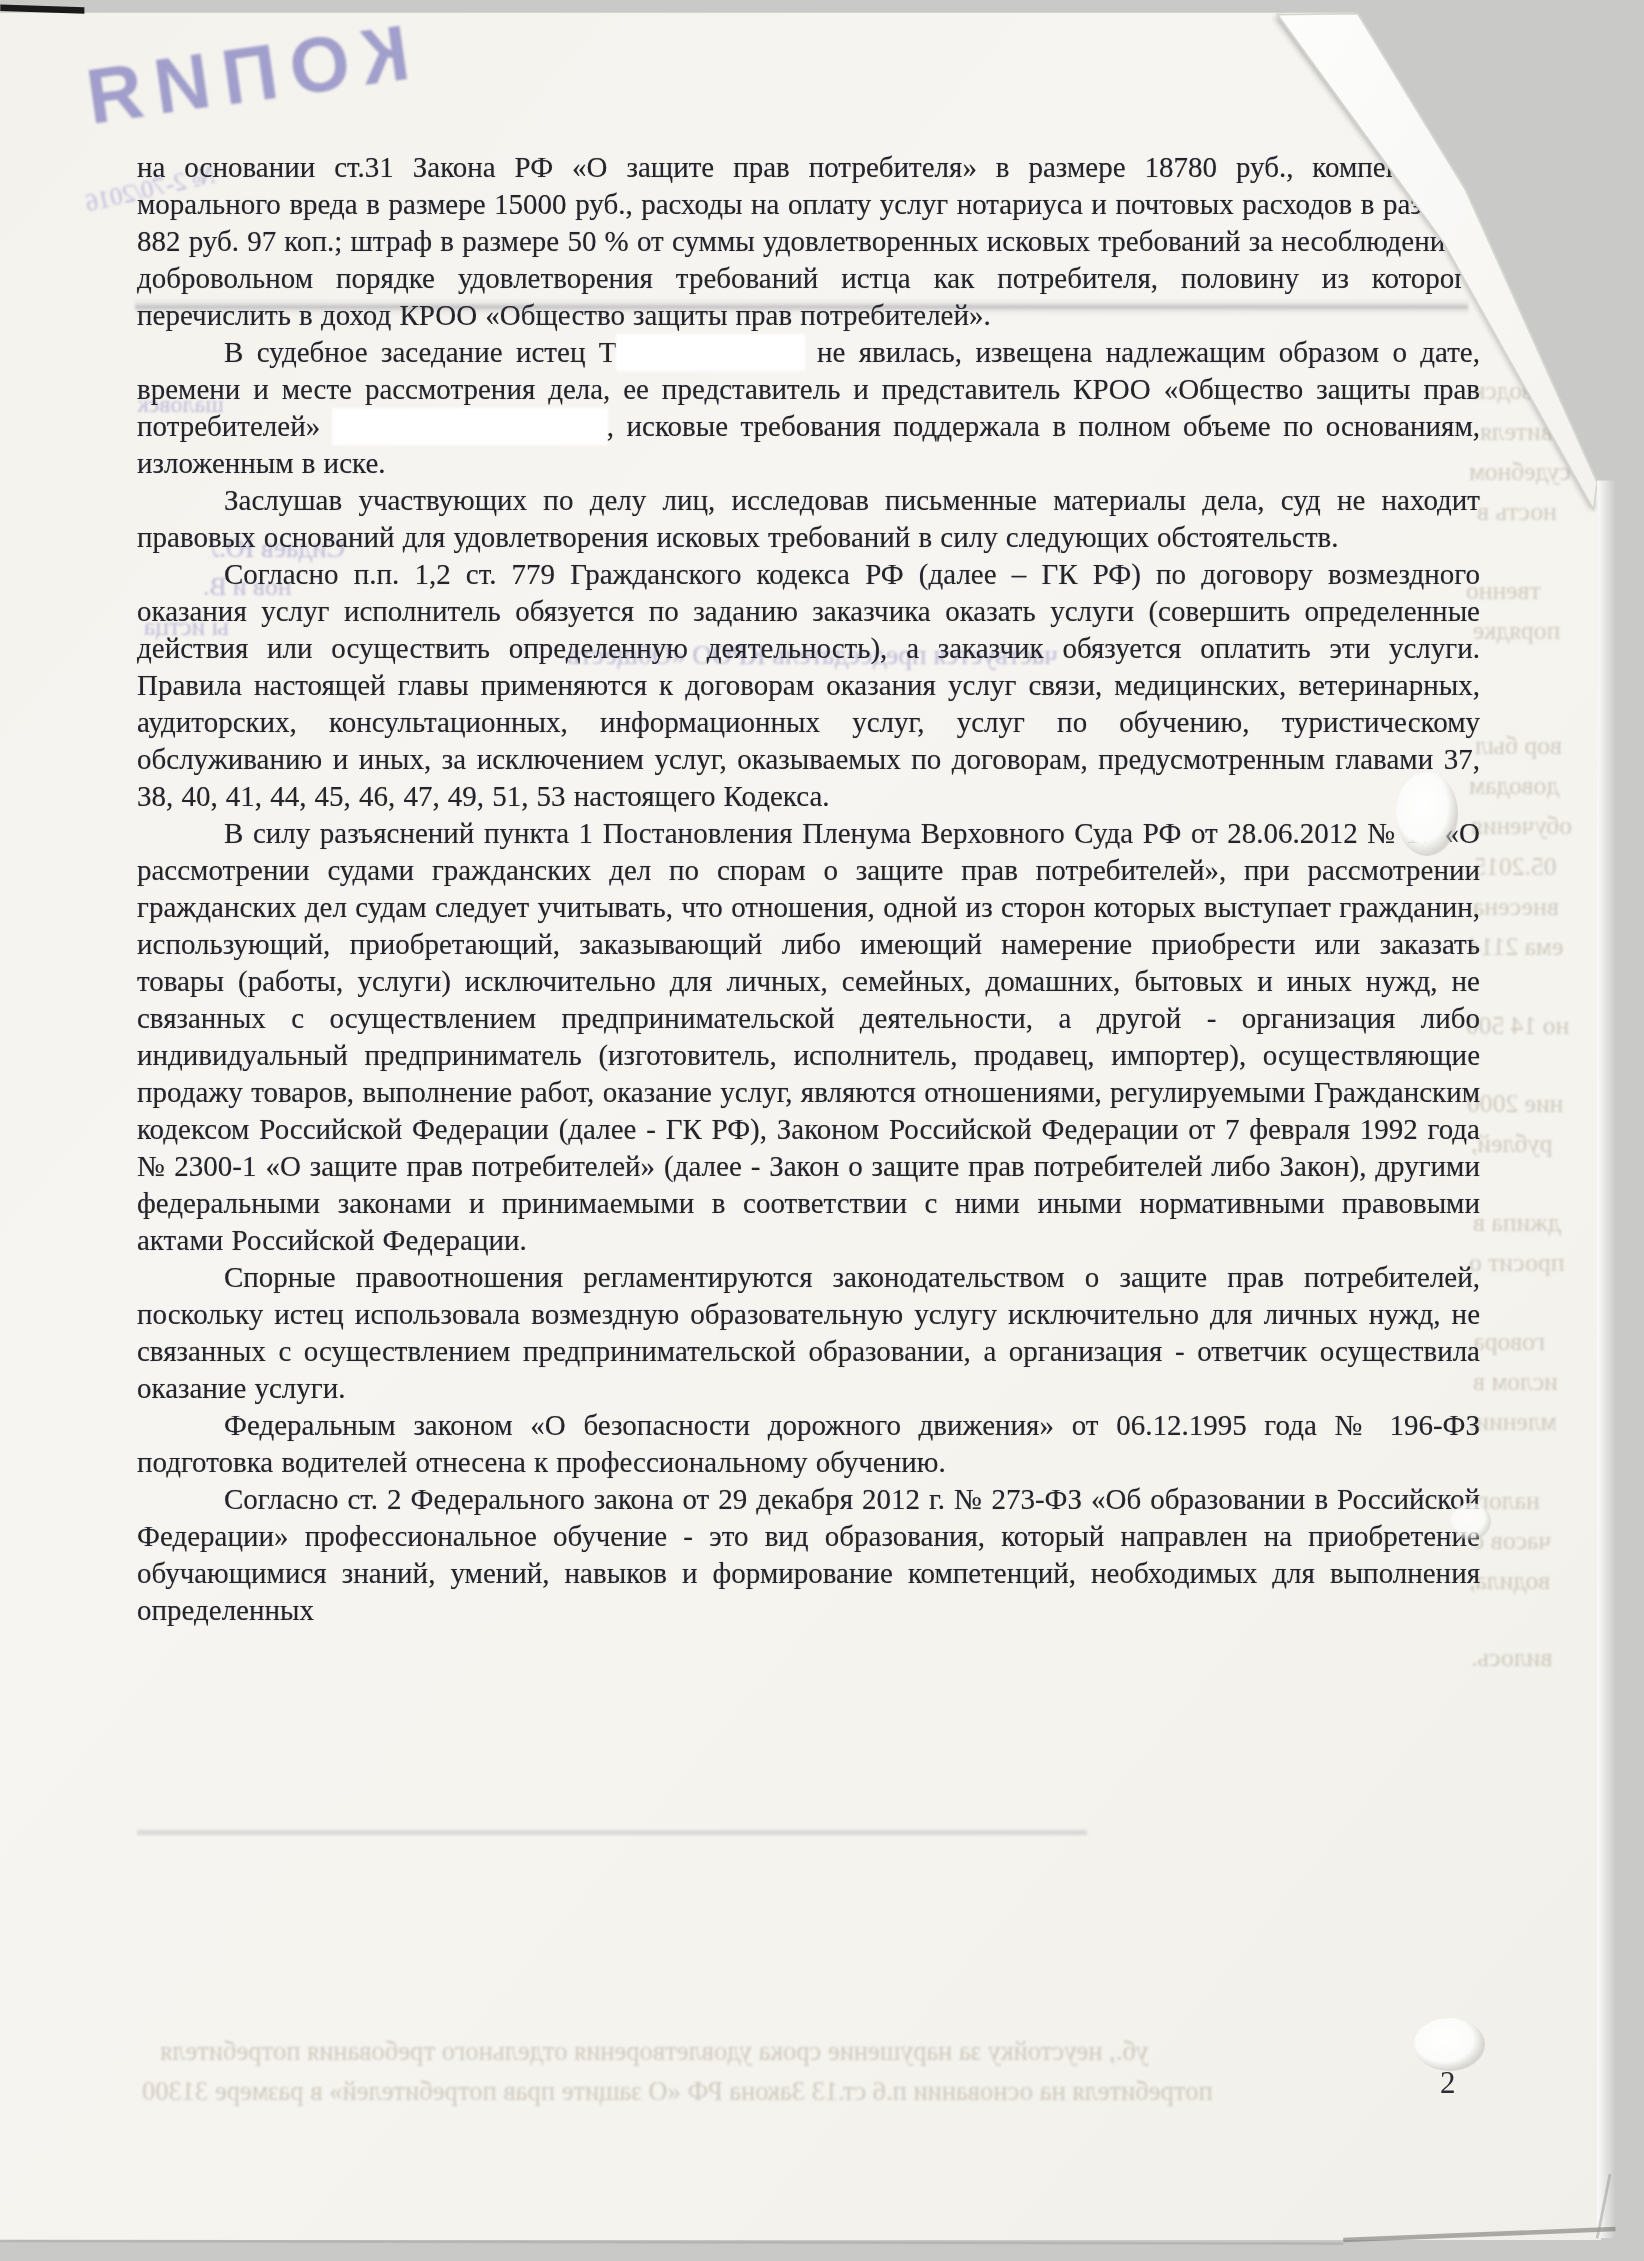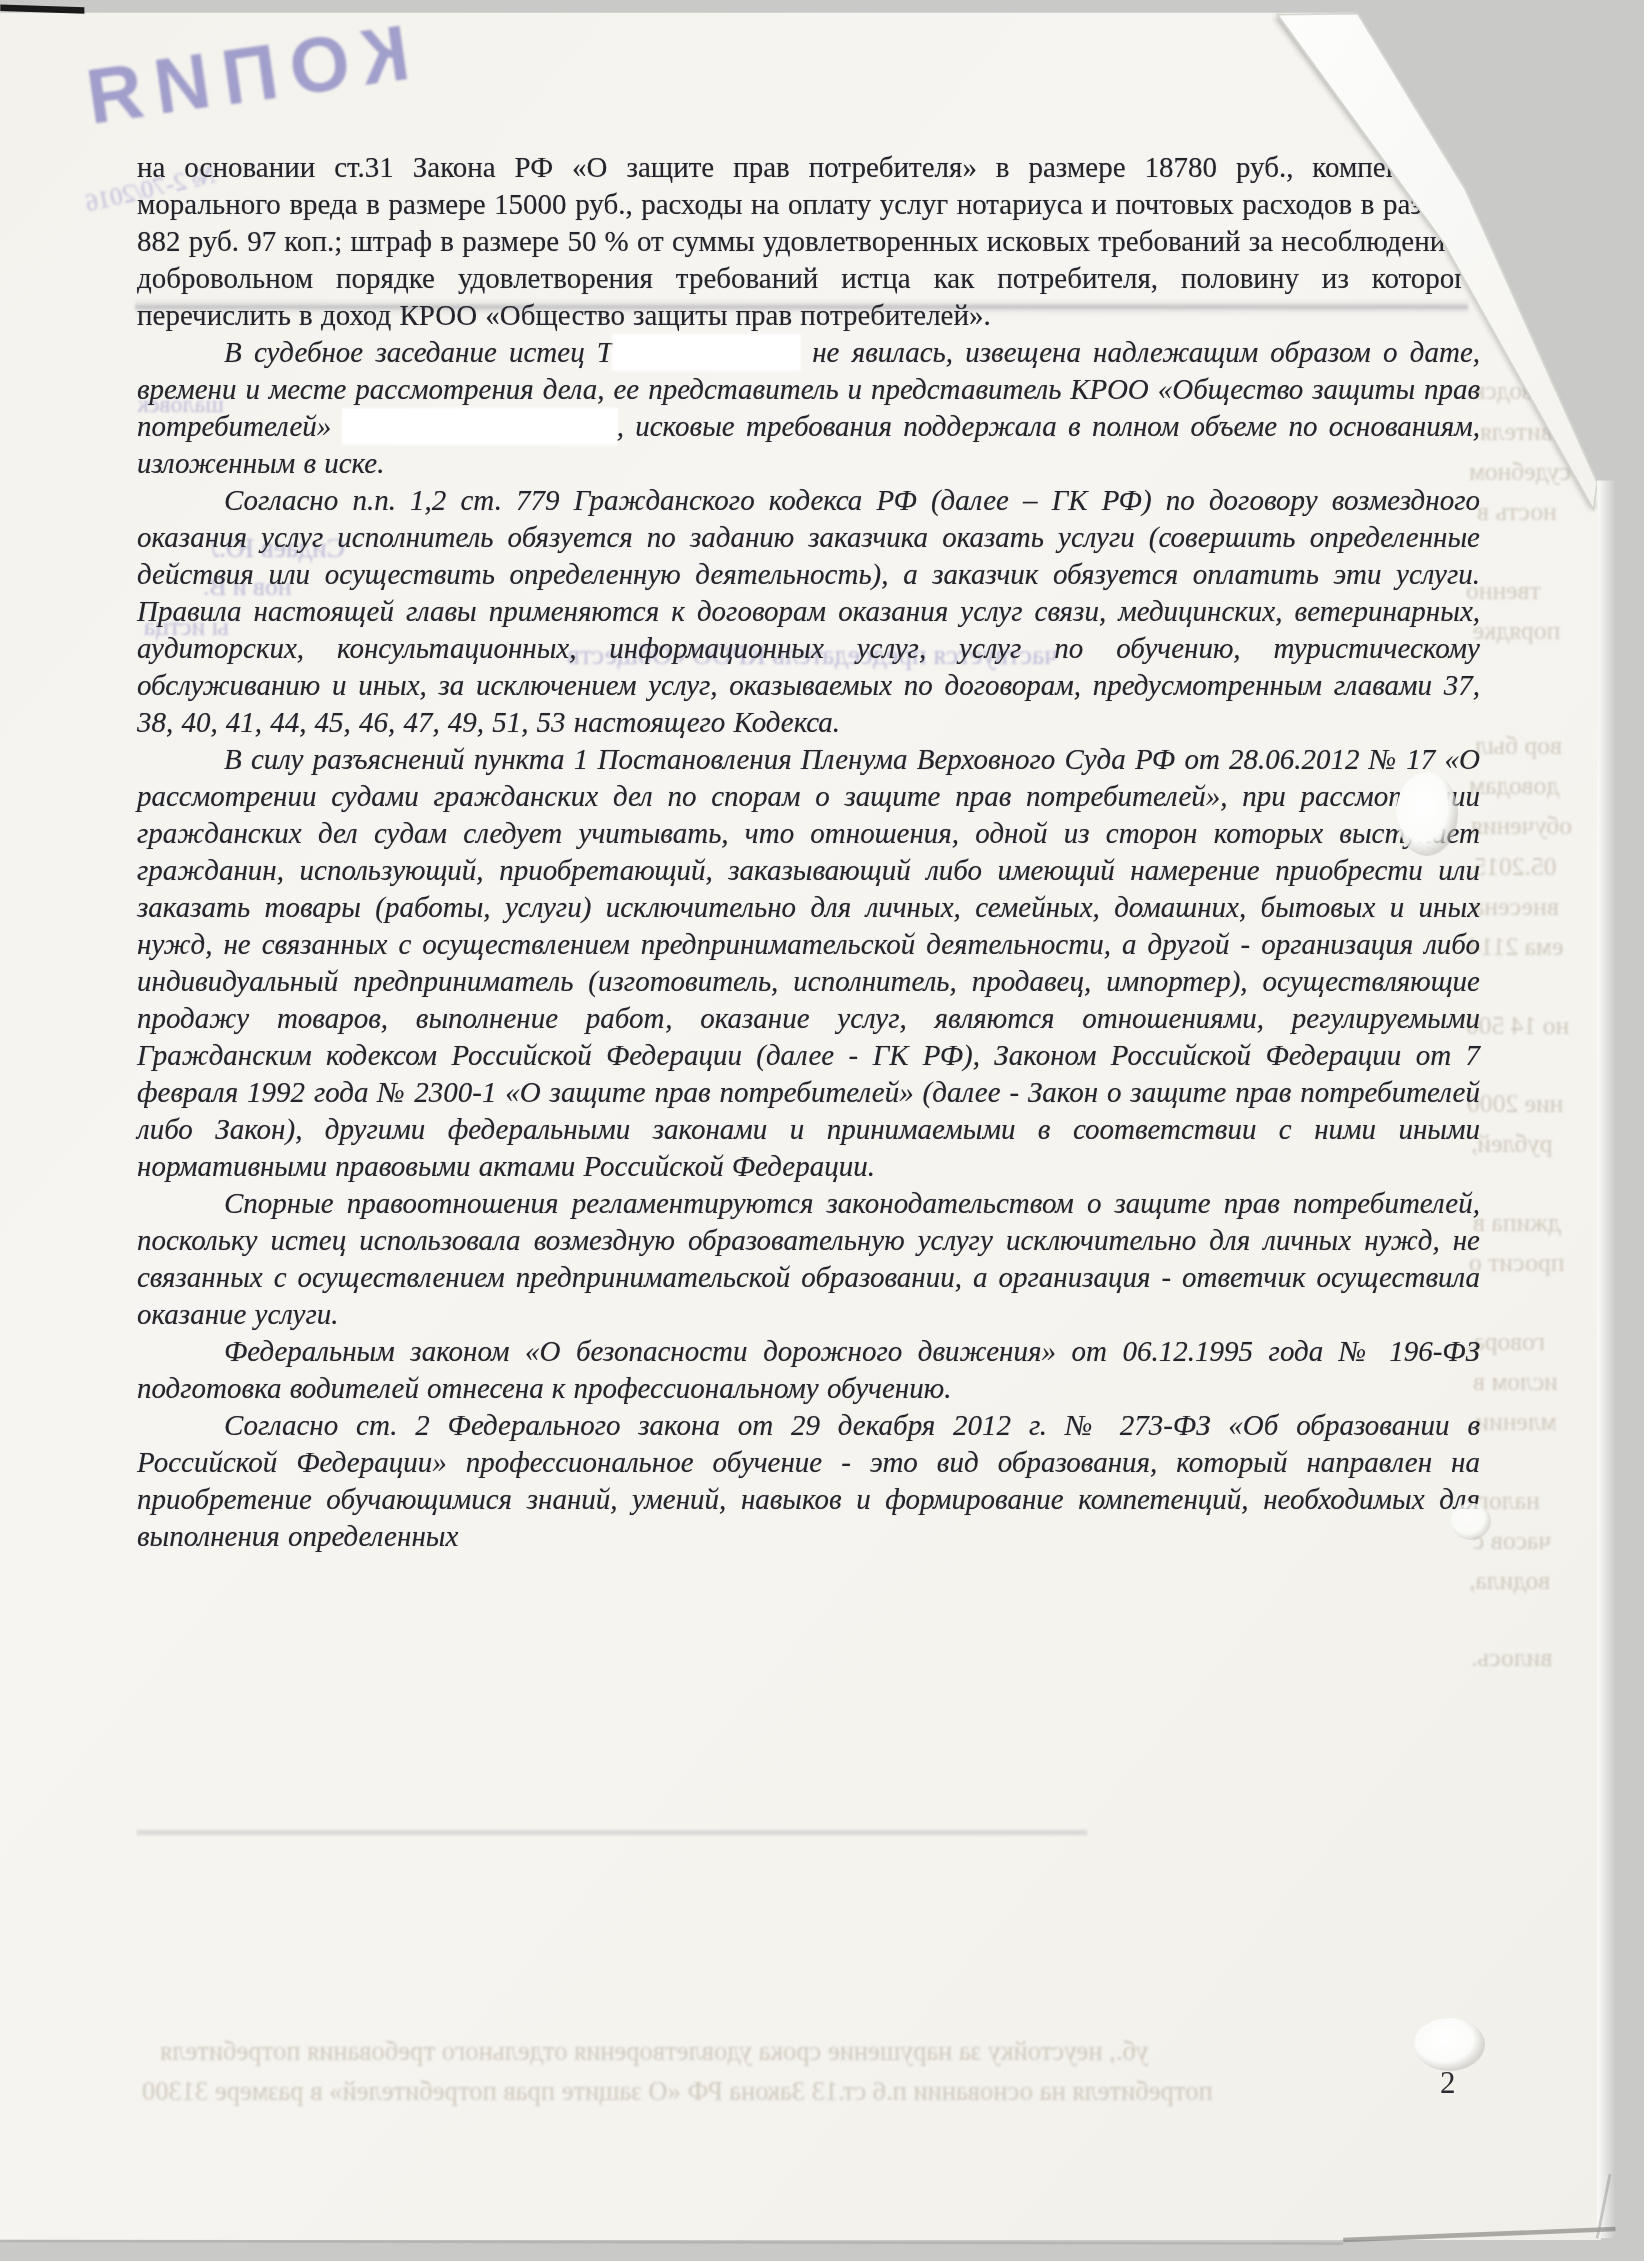--- a/index.html
+++ b/index.html
@@ -15,21 +15,21 @@
     background:linear-gradient(130deg,#f4f2ed 0%,#f7f5f1 35%,#f5f3ee 70%,#f1efe9 100%);
     clip-path:polygon(0 12.8px,1354px 12.8px,1466px 190px,1597px 482px,1601px 2240px,0 2240px);
   }
   .text-block{
     position:absolute;left:137px;top:149px;width:1343px;
     color:#24242b;font-size:29px;line-height:37px;text-align:justify;
     text-shadow:0 0 0.9px rgba(25,25,40,.38);
     word-spacing:0.9px;
   }
   .para{margin:0;}
-  .para.ind{text-indent:87px;font-style:italic;}
+  .para.ind{text-indent:87px;}
   .redact{
     display:inline-block;background:#ffffff;height:35px;vertical-align:-8.2px;
     box-shadow:0 0 2.7px 0.9px rgba(255,255,255,.95);
   }
   
   .stamp{position:absolute;left:73px;top:31px;transform:rotate(-8deg);}
   .stamp-text{
     display:inline-block;transform:scaleX(-1);
     font-family:"Liberation Sans","DejaVu Sans",sans-serif;font-weight:bold;
     font-size:77px;letter-spacing:12.8px;color:rgba(126,123,188,.70);
@@ -103,20 +103,21 @@
         <span class="bleed tan" style="left: 1473px; top: 1526px;">часов с</span>
         <span class="bleed tan" style="left: 1469px; top: 1566px;">водила,</span>
         <span class="bleed tan" style="left: 1471px; top: 1643px;">вилось.</span>
         <span class="bleed tan" style="left: 160px; top: 2036px; max-width: 1261px; font-size: 26.5px;">уб., неустойку за нарушение срока удовлетворения отдельного требования потребителя</span>
         <span class="bleed tan" style="left: 142px; top: 2076px; max-width: 1279px; font-size: 26.5px;">потребителя на основании п.6 ст.13 Закона РФ «О защите прав потребителей» в размере 31300</span>
       </div>
 
     <div class="text-block">
         <p class="para">на основании ст.31 Закона РФ «О защите прав потребителя» в размере 18780 руб., компенсацию морального вреда в размере 15000 руб., расходы на оплату услуг нотариуса и почтовых расходов в размере 882 руб. 97 коп.; штраф в размере 50 % от суммы удовлетворенных исковых требований за несоблюдение в добровольном порядке удовлетворения требований истца как потребителя, половину из которого перечислить в доход КРОО «Общество защиты прав потребителей».</p>
         <p class="para ind">В судебное заседание истец Т<span class="redact" style="width: 187px;"></span> не явилась, извещена надлежащим образом о дате, времени и месте рассмотрения дела, ее представитель и представитель КРОО «Общество защиты прав потребителей» <span class="redact" style="width: 274px;"></span>, исковые требования поддержала в полном объеме по основаниям, изложенным в иске.</p>
+        <p class="para ind">Заслушав участвующих по делу лиц, исследовав письменные материалы дела, суд не находит правовых оснований для удовлетворения исковых требований в силу следующих обстоятельств.</p>
         <p class="para ind">Согласно п.п. 1,2 ст. 779 Гражданского кодекса РФ (далее – ГК РФ) по договору возмездного оказания услуг исполнитель обязуется по заданию заказчика оказать услуги (совершить определенные действия или осуществить определенную деятельность), а заказчик обязуется оплатить эти услуги. Правила настоящей главы применяются к договорам оказания услуг связи, медицинских, ветеринарных, аудиторских, консультационных, информационных услуг, услуг по обучению, туристическому обслуживанию и иных, за исключением услуг, оказываемых по договорам, предусмотренным главами 37, 38, 40, 41, 44, 45, 46, 47, 49, 51, 53 настоящего Кодекса.</p>
         <p class="para ind">В силу разъяснений пункта 1 Постановления Пленума Верховного Суда РФ от 28.06.2012 № 17 «О рассмотрении судами гражданских дел по спорам о защите прав потребителей», при рассмотрении гражданских дел судам следует учитывать, что отношения, одной из сторон которых выступает гражданин, использующий, приобретающий, заказывающий либо имеющий намерение приобрести или заказать товары (работы, услуги) исключительно для личных, семейных, домашних, бытовых и иных нужд, не связанных с осуществлением предпринимательской деятельности, а другой - организация либо индивидуальный предприниматель (изготовитель, исполнитель, продавец, импортер), осуществляющие продажу товаров, выполнение работ, оказание услуг, являются отношениями, регулируемыми Гражданским кодексом Российской Федерации (далее - ГК РФ), Законом Российской Федерации от 7 февраля 1992 года № 2300-1 «О защите прав потребителей» (далее - Закон о защите прав потребителей либо Закон), другими федеральными законами и принимаемыми в соответствии с ними иными нормативными правовыми актами Российской Федерации.</p>
         <p class="para ind">Спорные правоотношения регламентируются законодательством о защите прав потребителей, поскольку истец использовала возмездную образовательную услугу исключительно для личных нужд, не связанных с осуществлением предпринимательской образовании, а организация - ответчик осуществила оказание услуги.</p>
         <p class="para ind">Федеральным законом «О безопасности дорожного движения» от 06.12.1995 года № 196-ФЗ подготовка водителей отнесена к профессиональному обучению.</p>
         <p class="para ind">Согласно ст. 2 Федерального закона от 29 декабря 2012 г. № 273-ФЗ «Об образовании в Российской Федерации» профессиональное обучение - это вид образования, который направлен на приобретение обучающимися знаний, умений, навыков и формирование компетенций, необходимых для выполнения определенных</p>
       </div>
 
     <div class="smear s1"></div>
     <div class="smear s1b"></div>
     <div class="smear s2"></div>

